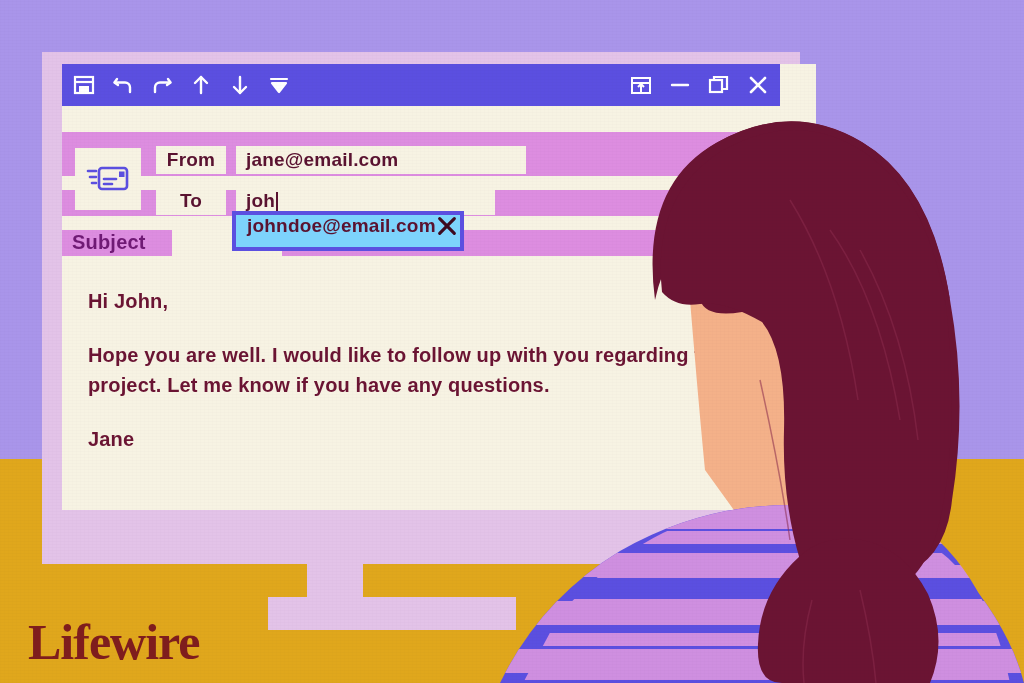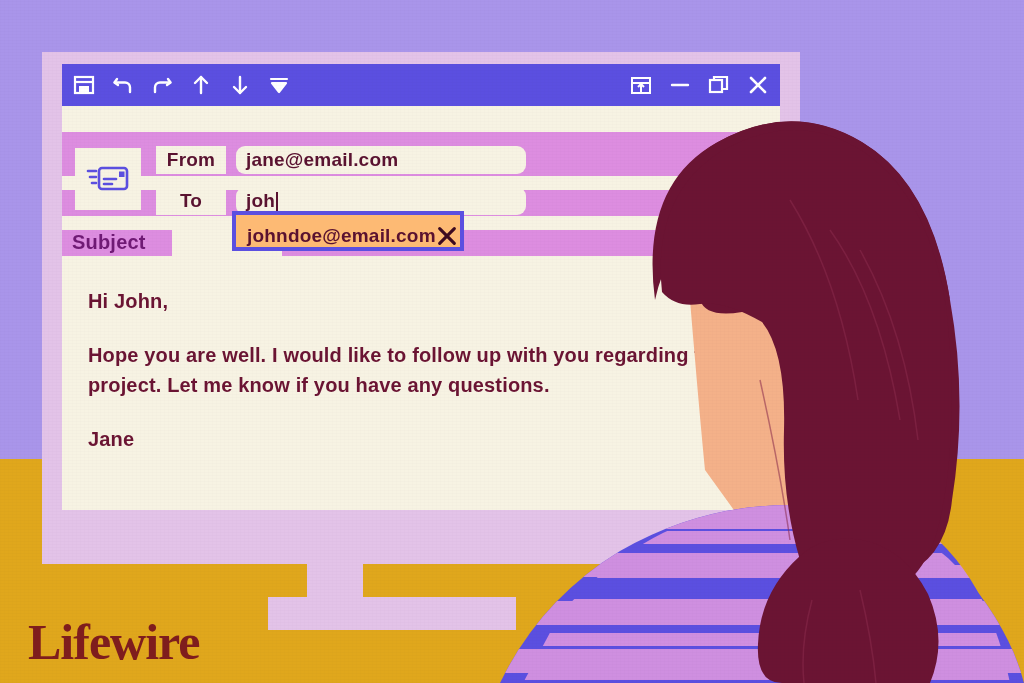--- a/index.html
+++ b/index.html
@@ -17,21 +17,21 @@
   
   .monitor-bezel{
     position:absolute;left:42px;top:52px;width:758px;height:512px;
     background:#e3c3e8;
   }
   .stand-neck{position:absolute;left:307px;top:564px;width:56px;height:62px;background:#e3c3e8;}
   .stand-base{position:absolute;left:268px;top:597px;width:248px;height:33px;background:#e3c3e8;}
 
   .screen{
     position:absolute;left:62px;top:64px;width:718px;height:446px;
-    background:#f7f3e3;overflow:hidden;
+    background:#f7f3e3;overflow:hidden;padding-left:36px;
   }
 
   
   .toolbar{
     position:absolute;left:0;top:0;width:718px;height:42px;
     background:#5b4fe0;display:flex;align-items:center;
     justify-content:space-between;padding:0 10px;box-sizing:border-box;
   }
   .tb-group{display:flex;align-items:center;gap:15px;}
   .tb-ico{width:24px;height:24px;display:block;}
@@ -53,37 +53,37 @@
   .mail-ico-box svg{display:block;}
 
   .fld-label{
     position:absolute;background:#f7f3e3;color:#5a1230;
     font-weight:bold;font-size:19px;display:flex;align-items:center;
     justify-content:center;letter-spacing:.2px;
   }
   .fld-value{
     position:absolute;background:#f7f3e3;color:#5a1230;
     font-weight:bold;font-size:19px;display:flex;align-items:center;
-    padding-left:10px;box-sizing:border-box;letter-spacing:.2px;white-space:nowrap;border-radius:9px;
+    padding-left:10px;box-sizing:border-box;letter-spacing:.2px;white-space:nowrap;
   }
   .caret{
     display:inline-block;width:2px;height:19px;background:#5a1230;margin-left:1px;
     vertical-align:middle;
   }
   .subject-label{
     position:absolute;left:10px;top:96px;width:92px;height:28px;color:#701a75;
     font-weight:bold;font-size:20px;display:flex;align-items:center;letter-spacing:.2px;
   }
   .subject-box{position:absolute;left:110px;top:97px;width:110px;height:27px;background:#f7f3e3;}
 
   
   .suggest{
     position:absolute;left:170px;top:147px;width:232px;height:40px;
-    background:#fdba74;border:4px solid #5b4fe0;box-sizing:border-box;
-    display:flex;align-items:flex-end;justify-content:space-between;
+    background:#7dd3fc;border:4px solid #5b4fe0;box-sizing:border-box;
+    display:flex;align-items:flex-start;justify-content:space-between;
     padding:0 8px 0 11px;z-index:6;
   }
   .suggest-txt{color:#5a1230;font-weight:bold;font-size:19px;white-space:nowrap;letter-spacing:.2px;}
   .suggest-x{width:22px;height:22px;flex:0 0 auto;}
   .suggest-x svg{display:block;}
 
   
   .mail-body{
     position:absolute;left:26px;top:222px;width:660px;
     color:#6b1433;font-weight:bold;font-size:20px;line-height:30px;letter-spacing:.15px;
@@ -212,21 +212,21 @@
           <line x1="6" y1="22" x2="10" y2="22"></line>
         </svg>
       </div>
 
       <div class="fld-label" style="left:94px;top:14px;width:70px;height:28px;">From</div>
       <div class="fld-value" style="left:174px;top:14px;width:290px;height:28px;">
         <span>jane@email.com</span>
       </div>
 
       <div class="fld-label" style="left:94px;top:55px;width:70px;height:28px;text-align:right;">To</div>
-      <div class="fld-value" style="left:174px;top:55px;width:290px;height:28px;">
+      <div class="fld-value" style="left:174px;top:55px;width:259px;height:28px;">
         <span>joh</span>
           <i class="caret"></i>
       </div>
 
       <div class="subject-label">Subject</div>
       <div class="subject-box"></div>
     </div>
 
     <div class="suggest">
       <span class="suggest-txt">johndoe@email.com</span>

